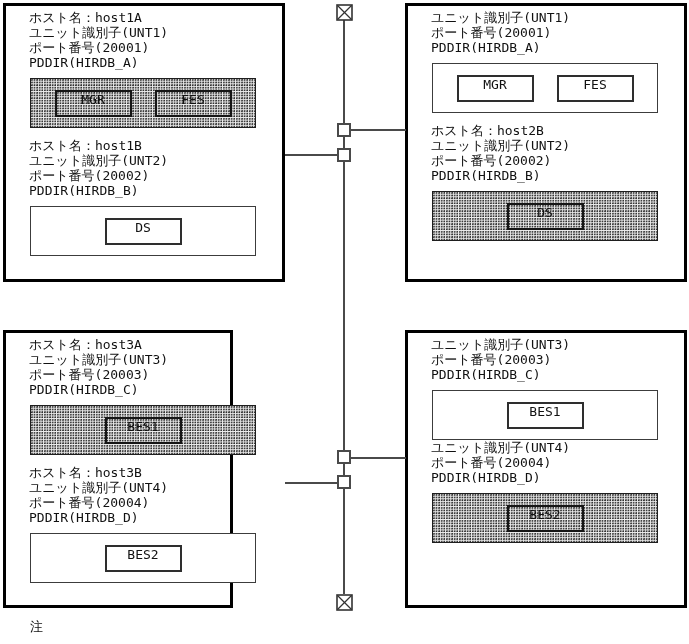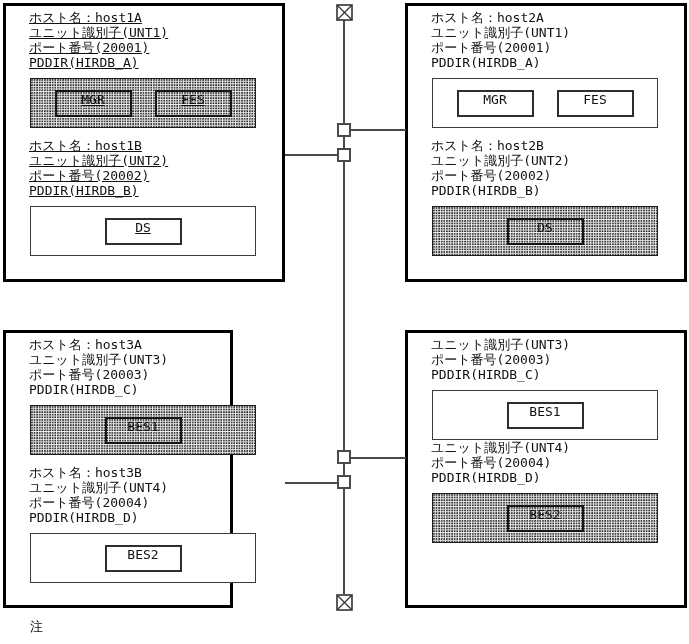--- a/index.html
+++ b/index.html
@@ -5,21 +5,21 @@
   html,body{margin:0;padding:0;background:#ffffff;}
   .canvas{
     position:relative;width:689px;height:644px;background:#ffffff;
     font-family:"DejaVu Sans Mono","DejaVu Sans","Liberation Sans",monospace;
     color:#111111;overflow:hidden;
   }
   .host-box{
     position:absolute;box-sizing:border-box;border:3px solid #000000;
     background:#ffffff;padding:4px 0 0 23px;
   }
-  #box1{left:3px;top:3px;width:282px;height:279px;text-decoration:underline;}
+  #box1{left:3px;top:3px;width:282px;height:279px;}
   #box2{left:405px;top:3px;width:282px;height:279px;}
   #box3{left:3px;top:330px;width:230px;height:278px;}
   #box4{left:405px;top:330px;width:282px;height:278px;}
   .tline{font-size:13px;line-height:15px;white-space:nowrap;letter-spacing:0;}
   .unit-container{
     box-sizing:border-box;margin-left:1px;margin-top:8px;width:226px;height:50px;
     border:1px solid #3c3c3c;background:#ffffff;
     display:flex;align-items:center;justify-content:center;gap:23px;
   }
   .unit-container.hatched{
@@ -85,21 +85,20 @@
       <div class="unit-container">
         <div class="unit-box">
             <span>DS</span>
           </div>
       </div>
     </div>
   </div>
 
   <div class="host-box" id="box2">
     <div class="section-1">
-      <div class="tline">ホスト名：host2A</div>
       <div class="tline">ユニット識別子(UNT1)</div>
       <div class="tline">ポート番号(20001)</div>
       <div class="tline">PDDIR(HIRDB_A)</div>
       <div class="unit-container">
         <div class="unit-box">
             <span>MGR</span>
           </div>
         <div class="unit-box">
             <span>FES</span>
           </div>

